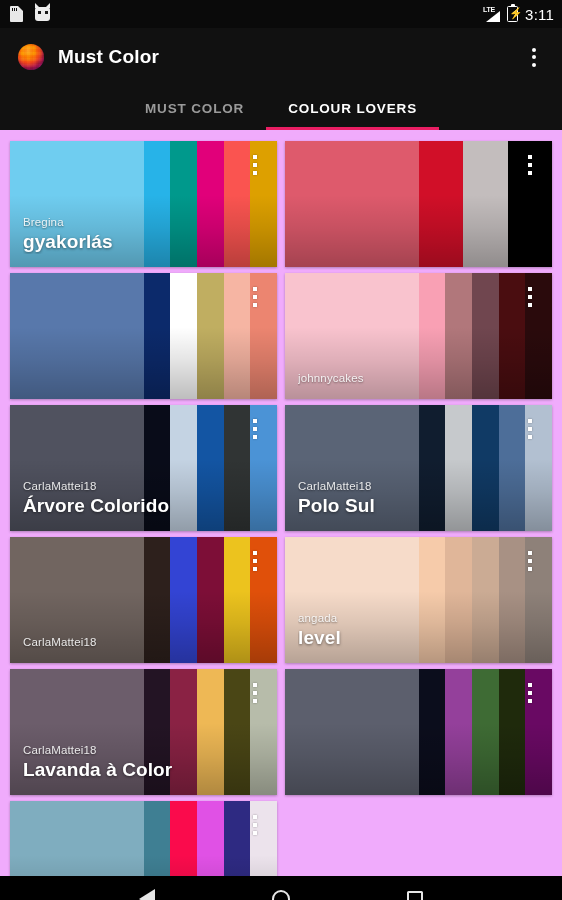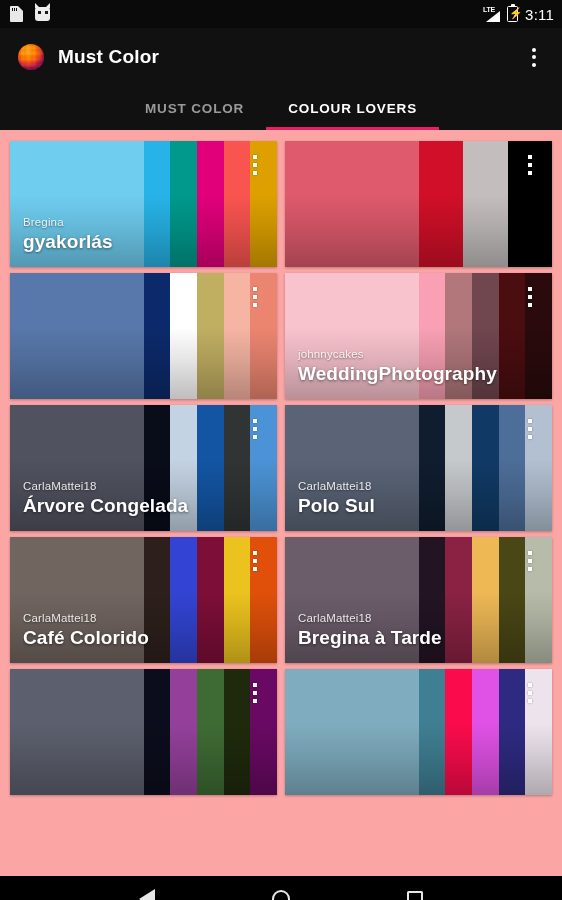--- a/index.html
+++ b/index.html
@@ -84,21 +84,21 @@
     color:#9a9a9a; cursor:pointer; position:relative;
   }
   .tab.active{ color:#ffffff; }
   .tab.active:after{
     content:""; position:absolute; left:0; right:0; bottom:0; height:3px;
     background:#e91e63;
   }
 
   
   .scroll{
-    height:746px; background:#fca5a5; overflow:hidden;
+    height:746px; background:#f0abfc; overflow:hidden;
     padding:8px 6px 0 6px;
   }
   .grid{ display:flex; flex-wrap:wrap; }
   .cell{ width:50%; padding:3px 4px; }
 
   .card{
     position:relative; height:126px; background:#fff;
     box-shadow:0 1px 2.5px rgba(0,0,0,.28);
     overflow:hidden; cursor:pointer;
   }
@@ -247,21 +247,20 @@
             <span class="lead" style="background: rgb(249, 195, 206);"></span>
             <span class="rest" style="background: rgb(249, 160, 180);"></span>
             <span class="rest" style="background: rgb(177, 119, 123);"></span>
             <span class="rest" style="background: rgb(112, 70, 79);"></span>
             <span class="rest" style="background: rgb(74, 13, 16);"></span>
             <span class="rest" style="background: rgb(42, 10, 12);"></span>
           </div>
           <div class="scrim"></div>
           <div class="meta">
             <div class="author">johnnycakes</div>
-            <div class="pname">WeddingPhotography</div>
           </div>
           <div class="card-menu">
             <i></i>
             <i></i>
             <i></i>
           </div>
         </div>
       </div>
       <div class="cell">
         <div class="card">
@@ -269,21 +268,21 @@
             <span class="lead" style="background: rgb(80, 82, 95);"></span>
             <span class="rest" style="background: rgb(9, 12, 25);"></span>
             <span class="rest" style="background: rgb(196, 211, 227);"></span>
             <span class="rest" style="background: rgb(19, 85, 163);"></span>
             <span class="rest" style="background: rgb(48, 52, 52);"></span>
             <span class="rest" style="background: rgb(75, 147, 214);"></span>
           </div>
           <div class="scrim"></div>
           <div class="meta">
             <div class="author">CarlaMattei18</div>
-            <div class="pname">Árvore Congelada</div>
+            <div class="pname">Árvore Colorido</div>
           </div>
           <div class="card-menu">
             <i></i>
             <i></i>
             <i></i>
           </div>
         </div>
       </div>
       <div class="cell">
         <div class="card">
@@ -313,21 +312,42 @@
             <span class="lead" style="background: rgb(113, 101, 96);"></span>
             <span class="rest" style="background: rgb(45, 32, 28);"></span>
             <span class="rest" style="background: rgb(51, 68, 212);"></span>
             <span class="rest" style="background: rgb(125, 14, 55);"></span>
             <span class="rest" style="background: rgb(236, 195, 30);"></span>
             <span class="rest" style="background: rgb(224, 80, 10);"></span>
           </div>
           <div class="scrim"></div>
           <div class="meta">
             <div class="author">CarlaMattei18</div>
-            <div class="pname">Café Colorido</div>
+          </div>
+          <div class="card-menu">
+            <i></i>
+            <i></i>
+            <i></i>
+          </div>
+        </div>
+      </div>
+      <div class="cell">
+        <div class="card">
+          <div class="stripes">
+            <span class="lead" style="background: rgb(246, 219, 201);"></span>
+            <span class="rest" style="background: rgb(246, 203, 170);"></span>
+            <span class="rest" style="background: rgb(224, 182, 153);"></span>
+            <span class="rest" style="background: rgb(203, 171, 148);"></span>
+            <span class="rest" style="background: rgb(168, 145, 132);"></span>
+            <span class="rest" style="background: rgb(142, 129, 121);"></span>
+          </div>
+          <div class="scrim"></div>
+          <div class="meta">
+            <div class="author">angada</div>
+            <div class="pname">level</div>
           </div>
           <div class="card-menu">
             <i></i>
             <i></i>
             <i></i>
           </div>
         </div>
       </div>
       <div class="cell">
         <div class="card">
@@ -335,21 +355,21 @@
             <span class="lead" style="background: rgb(108, 93, 107);"></span>
             <span class="rest" style="background: rgb(35, 20, 36);"></span>
             <span class="rest" style="background: rgb(138, 34, 68);"></span>
             <span class="rest" style="background: rgb(238, 184, 85);"></span>
             <span class="rest" style="background: rgb(74, 70, 21);"></span>
             <span class="rest" style="background: rgb(183, 188, 170);"></span>
           </div>
           <div class="scrim"></div>
           <div class="meta">
             <div class="author">CarlaMattei18</div>
-            <div class="pname">Bregina à Tarde</div>
+            <div class="pname">Lavanda à Color</div>
           </div>
           <div class="card-menu">
             <i></i>
             <i></i>
             <i></i>
           </div>
         </div>
       </div>
       <div class="cell">
         <div class="card">

